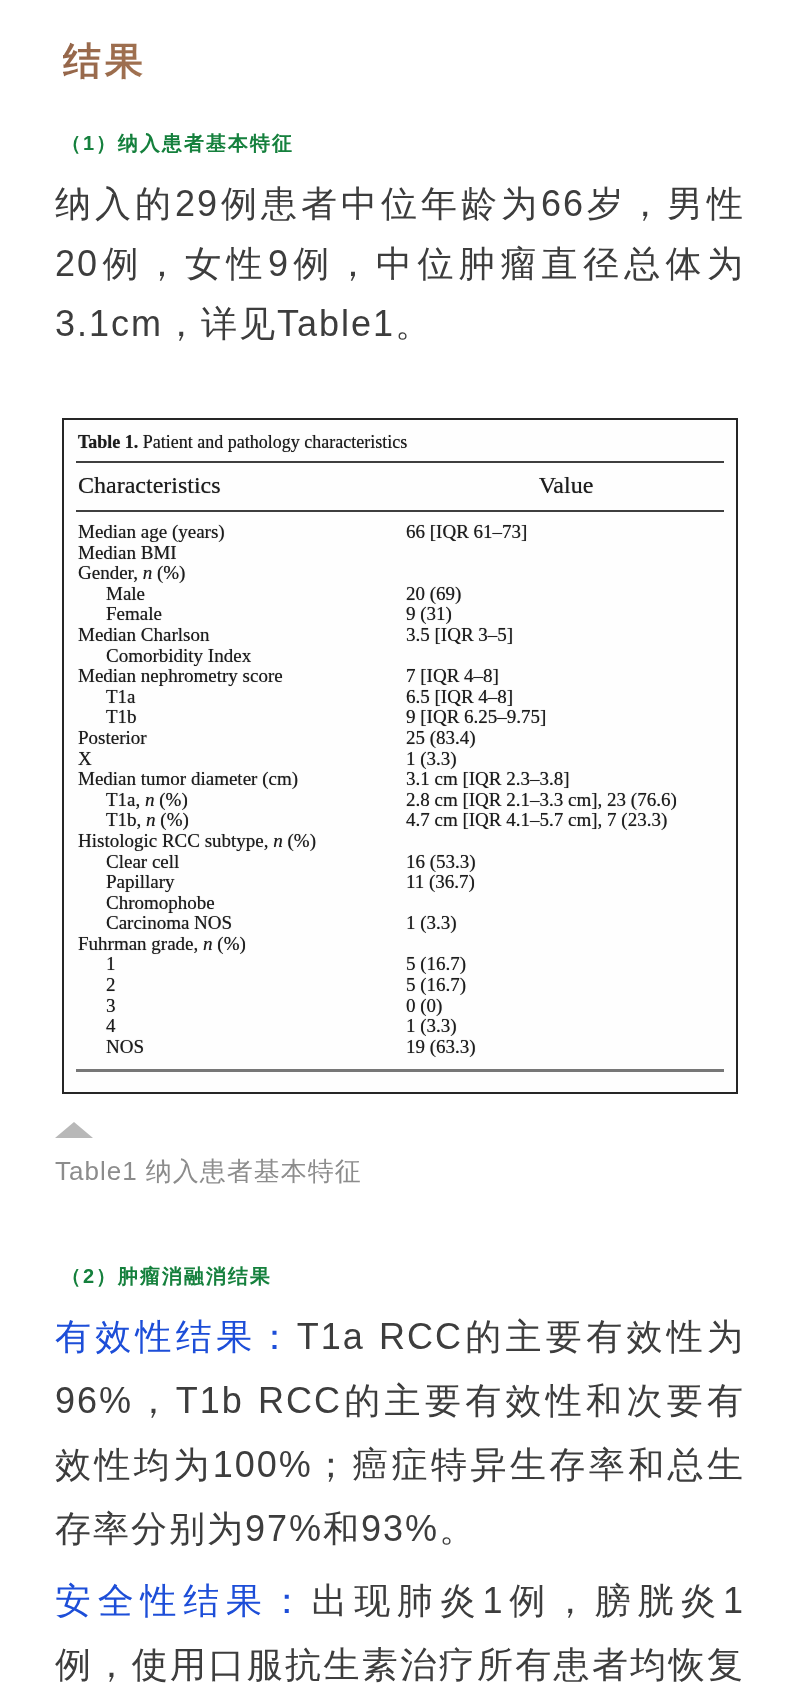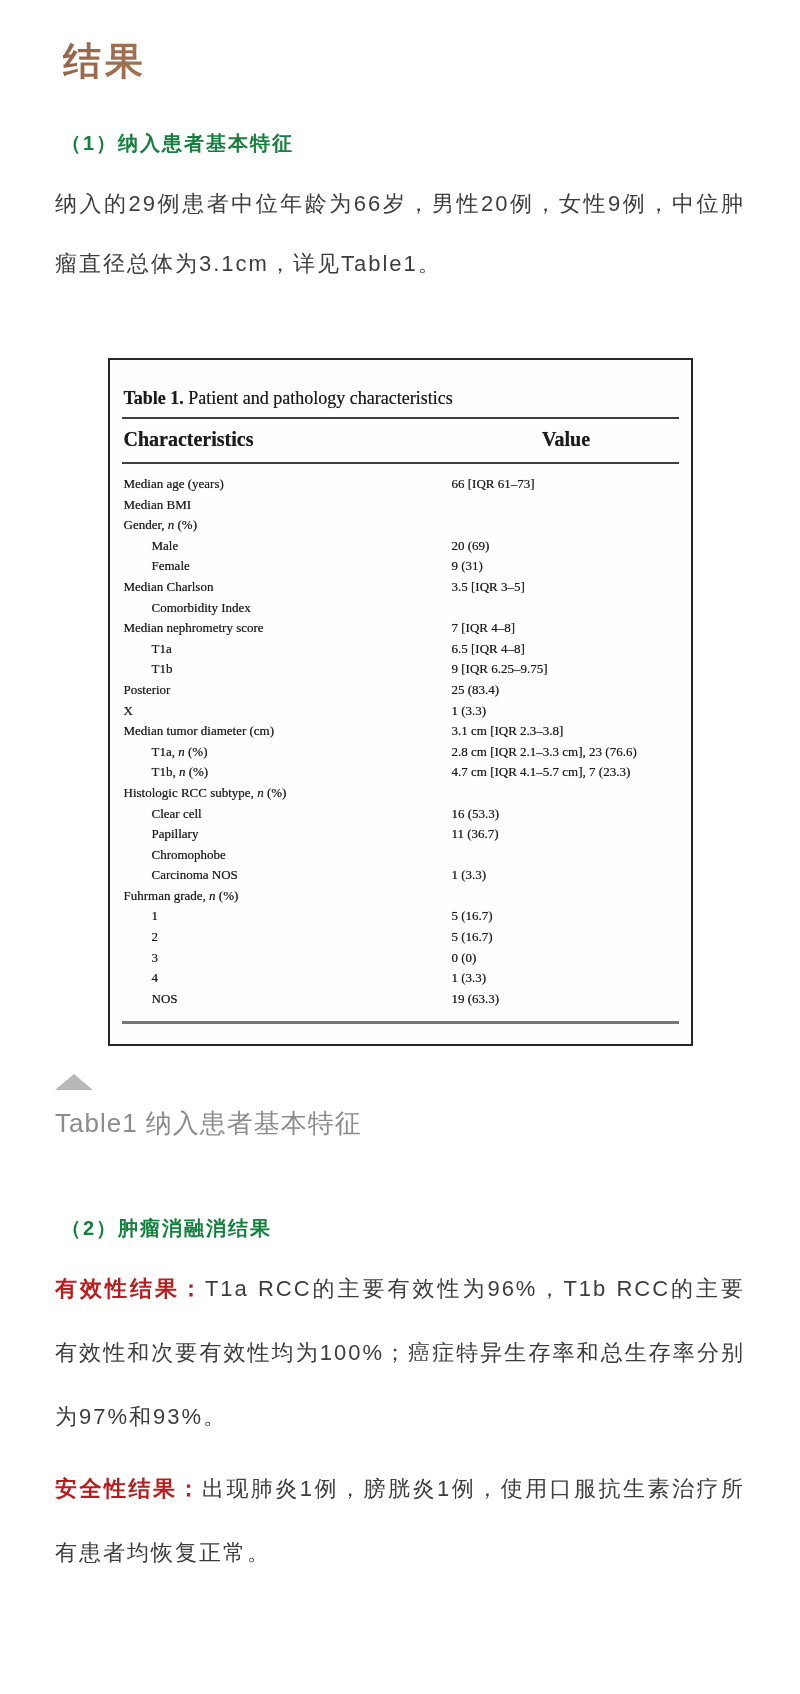--- a/index.html
+++ b/index.html
@@ -39,50 +39,50 @@
     line-height: 42px;
     font-weight: bold;
     letter-spacing: 2px;
     color: #15803d;
   }
   .sec-heading.second { margin-top: 66px; }
 
   
   .para {
     margin: 10px 0 0 0;
-    font-size: 22px;
+    font-size: 36px;
     line-height: 60px;
     letter-spacing: 2px;
     color: #3d3d3d;
     text-align: justify;
     text-justify: inter-character;
   }
   .para.tight { margin-top: 8px; line-height: 64px; }
-  .para .lead { font-weight: bold; color: #b91c1c; }
+  .para .lead { font-weight: normal; color: #1d4ed8; }
 
   
   .figure {
     margin: 64px auto 0 auto;
-    width: 585px;
+    width: 676px;
     box-sizing: border-box;
     border: 2px solid #262626;
-    padding: 24px 12px 12px 12px;
+    padding: 8px 12px 12px 12px;
     background: #fefefe;
     font-family: "Liberation Serif", "DejaVu Serif", serif;
     color: #1c1c1c;
     text-shadow: 0 0 0.7px rgba(45,45,45,0.75);
   }
   .ttitle { font-size: 18px; line-height: 24px; padding: 2px 2px 7px 2px; }
   .ttitle .tbold { font-weight: bold; }
   .rule  { border: none; margin: 0; border-top: 2px solid #3f3f3f; }
-  .thead { display: flex; padding: 9px 0 11px 2px; font-size: 20px; font-weight: bold; }
+  .thead { display: flex; padding: 9px 0 11px 2px; font-size: 24px; }
   .thead .c1 { flex: 0 0 330px; }
   .thead .c2 { flex: 1; text-align: center; }
   .tbody { padding-top: 10px; }
-  .trow { display: flex; font-size: 13px; line-height: 20.6px; justify-content: space-between; }
+  .trow { display: flex; font-size: 19px; line-height: 20.6px; justify-content: space-between; }
   .trow .tlabel { flex: 0 0 330px; padding-left: 2px; box-sizing: border-box; }
   .trow.indent .tlabel { padding-left: 30px; }
   .trow .tvalue { flex: 1; }
   .bottomrule { margin-top: 12px; border: none; border-top: 3px solid #777777; }
 
   
   .caption-block { margin-top: 28px; }
   .tri-up {
     display: inline-block;
     width: 0; height: 0;

